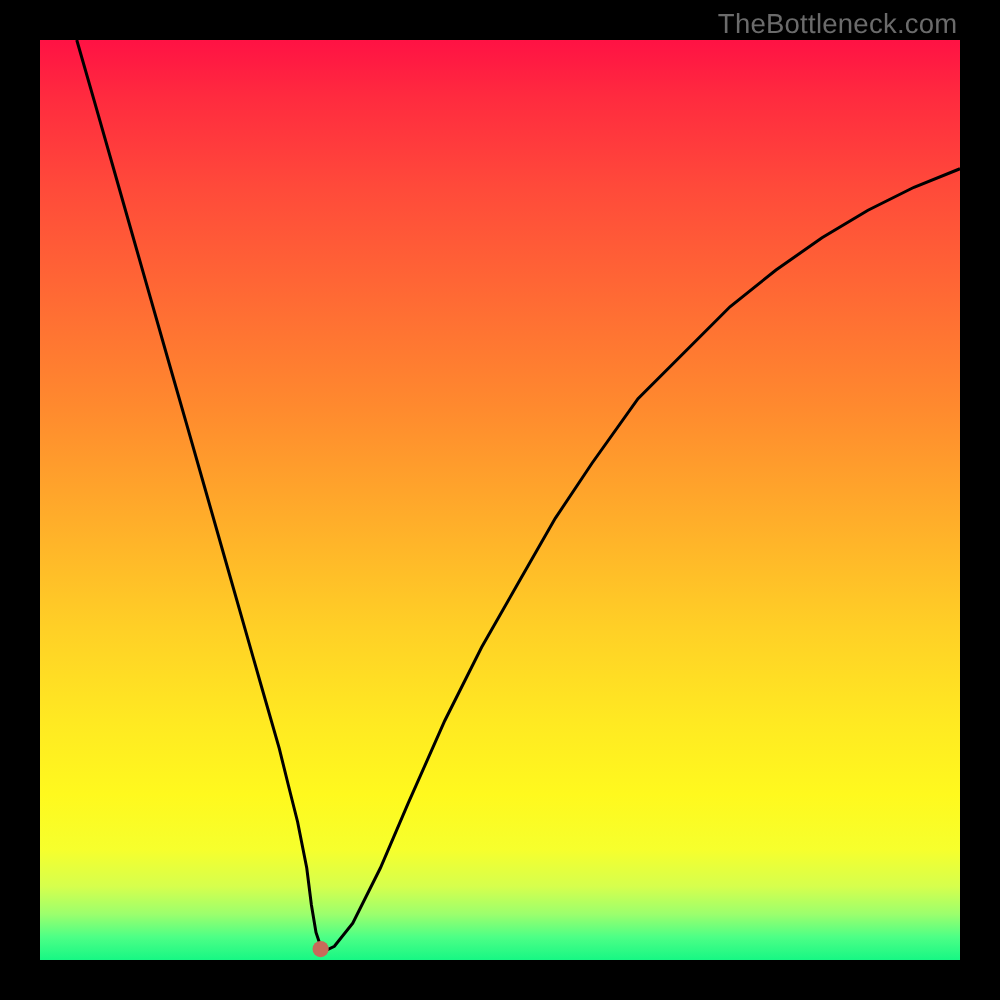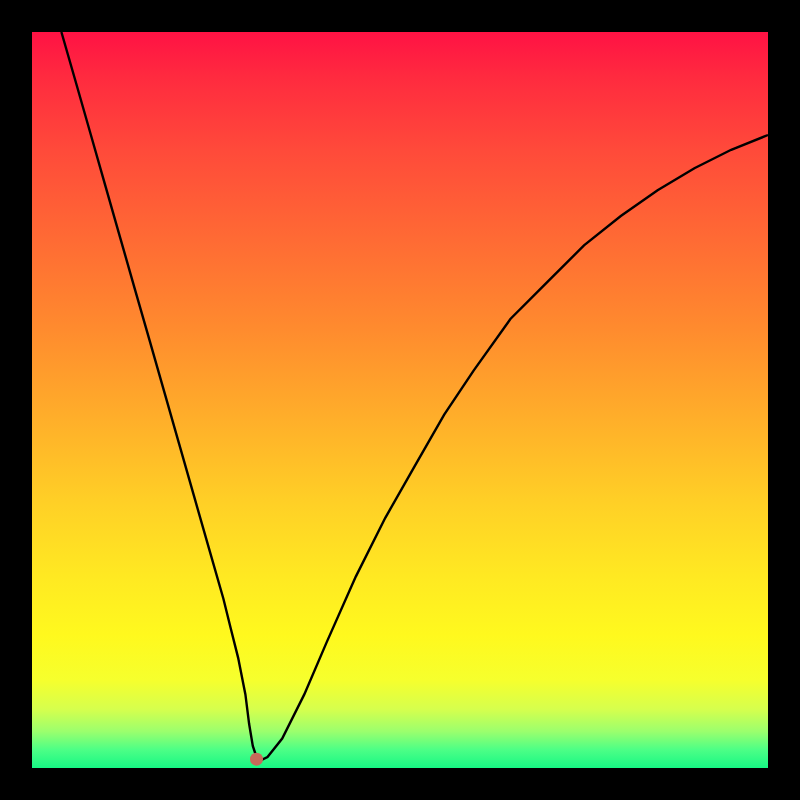--- a/index.html
+++ b/index.html
@@ -63,13 +63,14 @@
 </head>
 <body>
 
 <div class="outer">
   <div class="plot">
     <svg class="curve" viewBox="0 0 736 736" preserveAspectRatio="none">
       <path id="curve-path" d="M29.4 0.0 L44.2 51.5 L58.9 103.0 L73.6 154.6 L88.3 206.1 L103.0 257.6 L117.8 309.1 L132.5 360.6 L147.2 412.2 L161.9 463.7 L176.6 515.2 L191.4 566.7 L198.7 596.2 L206.1 625.6 L213.4 662.4 L217.1 691.8 L220.8 713.9 L224.5 725.0 L228.2 728.6 L235.5 725.0 L250.2 706.6 L272.3 662.4 L294.4 610.9 L323.8 544.6 L353.3 485.8 L382.7 434.2 L412.2 382.7 L441.6 338.6 L478.4 287.0 L515.2 250.2 L552.0 213.4 L588.8 184.0 L625.6 158.2 L662.4 136.2 L699.2 117.8 L736.0 103.0" fill="none" stroke="#000000" stroke-width="2.4"></path>
       <circle id="marker-dot" cx="224.5" cy="727.2" r="6.5" fill="#c76a5a"></circle>
     </svg>
   </div>
+  <div class="attribution">TheBottleneck.com</div>
 </div>
 
 </body></html>

